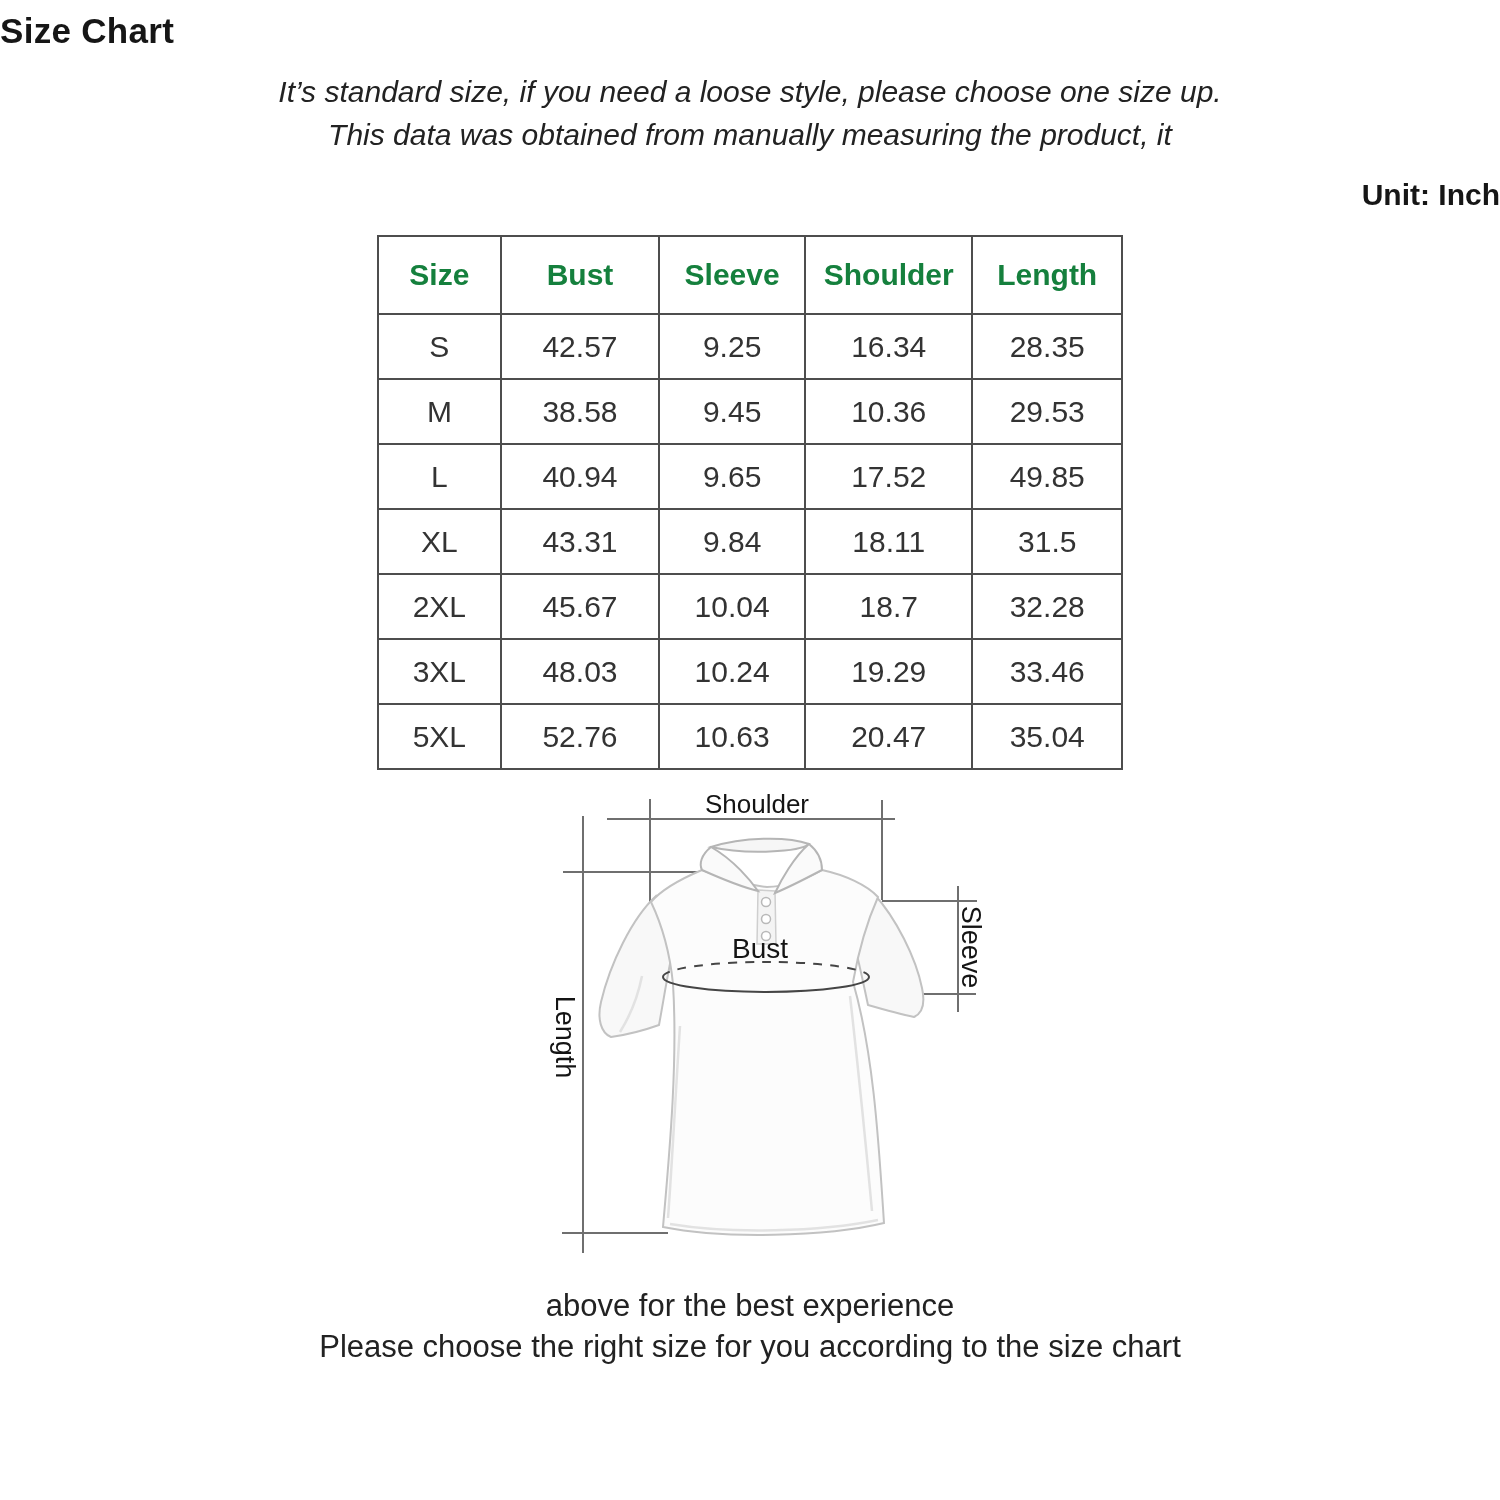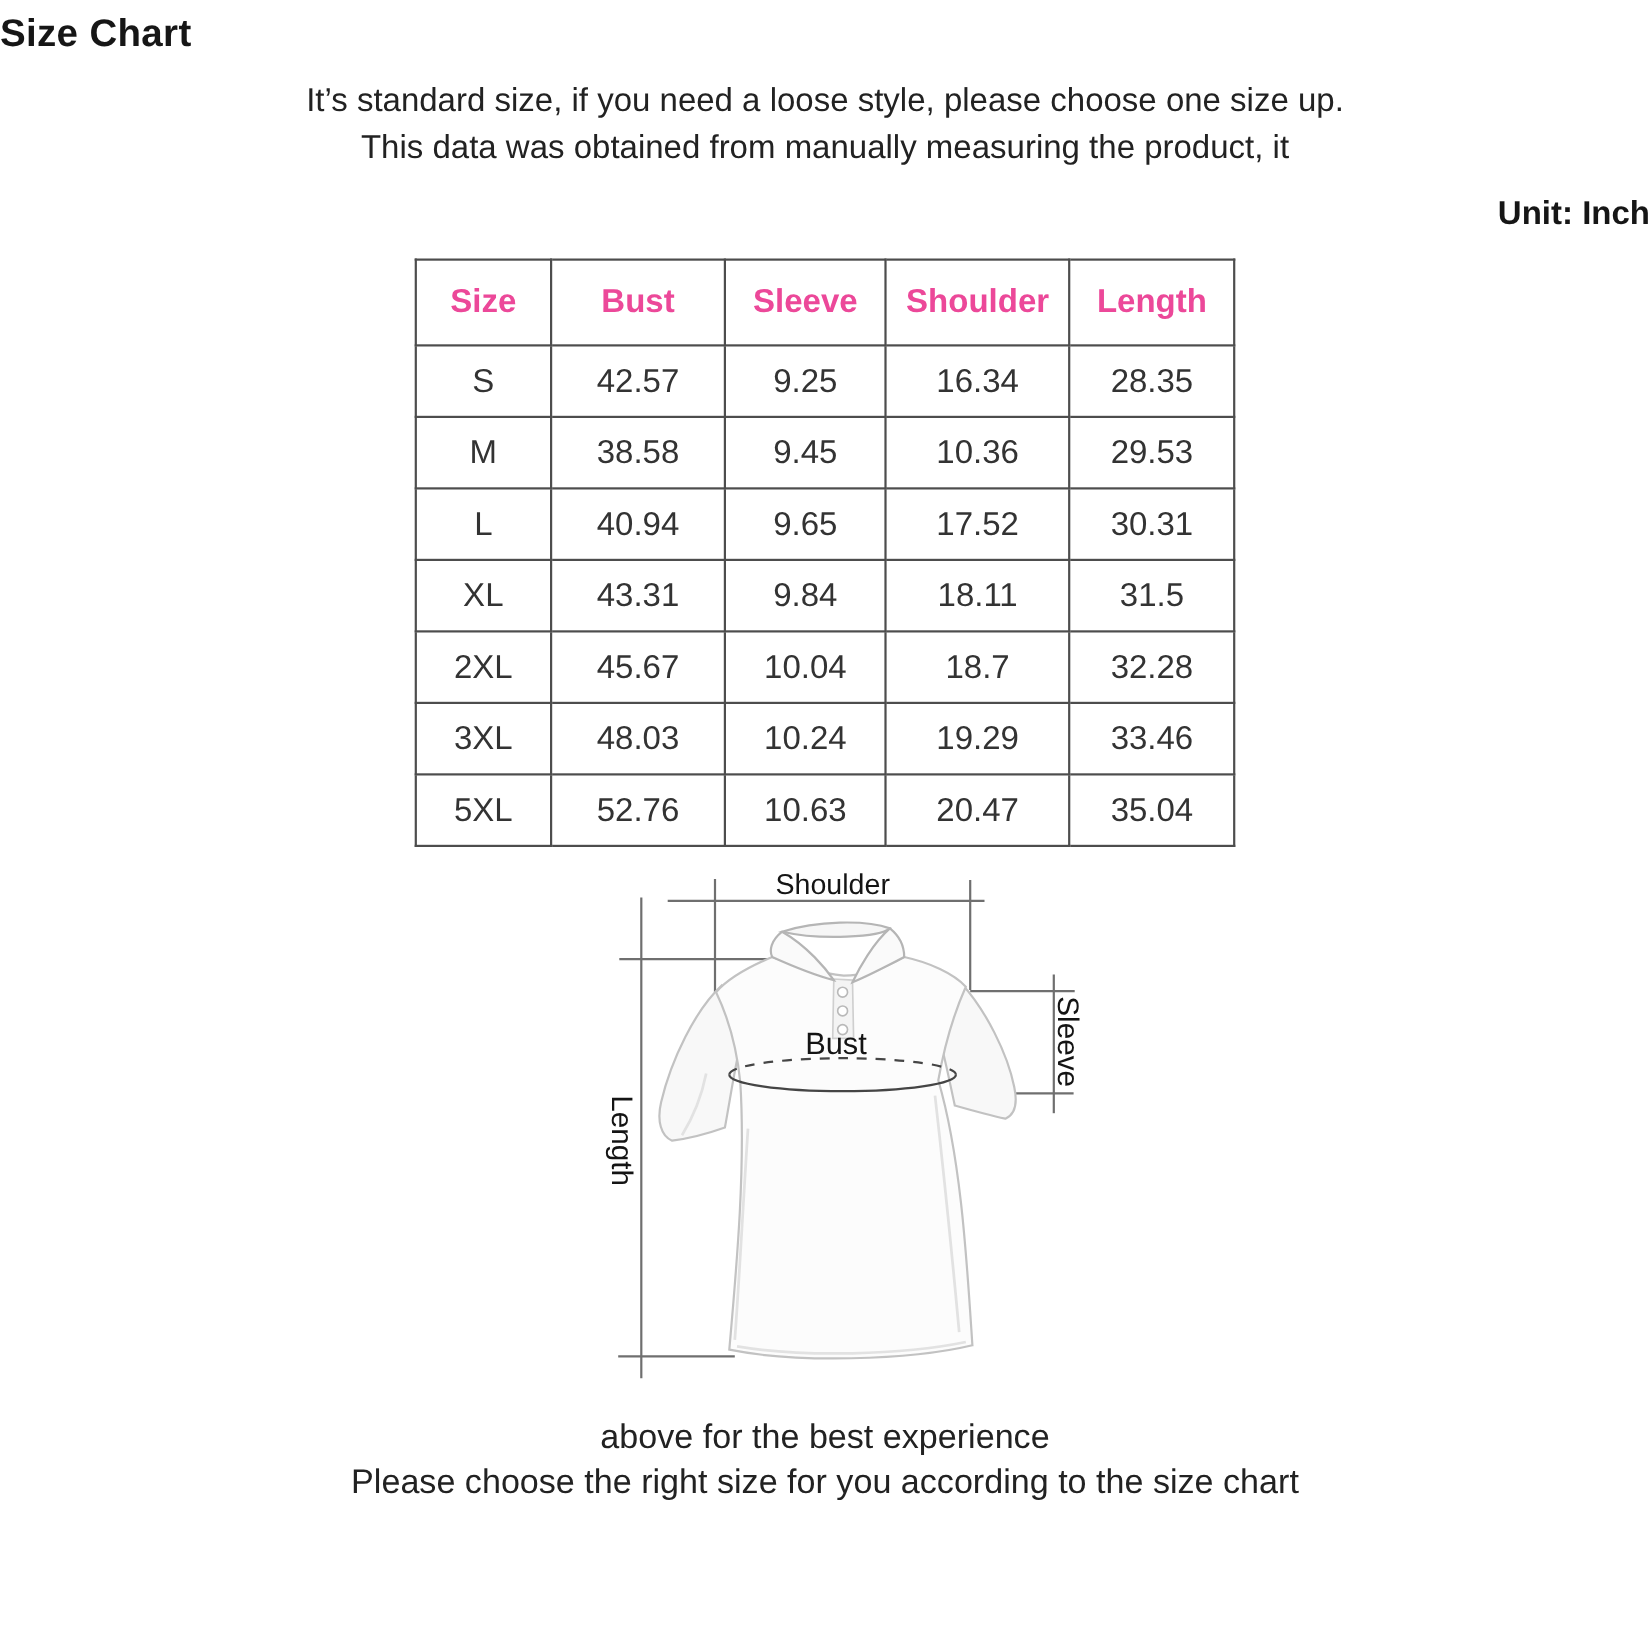--- a/index.html
+++ b/index.html
@@ -4,30 +4,30 @@
 <style>
   html,body{margin:0;padding:0;}
   body{
     width:1500px;height:1500px;overflow:hidden;background:#ffffff;
     font-family:"Liberation Sans","DejaVu Sans",sans-serif;color:#1d1d1d;
   }
   .page-title{
     padding-top:10px;text-align:left;font-size:35px;font-weight:700;
     line-height:42px;letter-spacing:.3px;color:#161616;
   }
-  .intro{margin-top:18px;text-align:center;font-size:30px;line-height:43px;color:#222;}
+  .intro{margin-top:18px;text-align:center;font-size:30px;line-height:43px;color:#222;font-style:italic;}
   .unit-label{margin-top:18px;text-align:right;font-size:30px;font-weight:700;line-height:42px;color:#161616;}
   table.size-table{
     width:746px;margin:19px auto 0 auto;border-collapse:collapse;table-layout:fixed;
     font-size:30px;color:#333;
   }
   table.size-table th,table.size-table td{
     border:2px solid #4d4d4d;text-align:center;vertical-align:middle;padding:0;
   }
-  table.size-table th{height:76px;font-weight:700;color:#ec4899;}
+  table.size-table th{height:76px;font-weight:700;color:#15803d;}
   table.size-table td{height:63px;font-weight:400;}
   col.c-size{width:16.5%;} col.c-bust{width:21.3%;} col.c-sleeve{width:19.6%;}
   col.c-shoulder{width:22.5%;} col.c-length{width:20.1%;}
   .diagram{position:relative;height:475px;margin-top:16px;}
   .diagram svg{position:absolute;left:470px;top:0;}
   .footer-note{margin-top:24px;text-align:center;font-size:31px;line-height:41px;color:#222;}
   .dim-label{font-family:"Liberation Sans","DejaVu Sans",sans-serif;fill:#141414;}
 </style>
 </head>
 <body>
@@ -71,21 +71,21 @@
         <td>38.58</td>
         <td>9.45</td>
         <td>10.36</td>
         <td>29.53</td>
       </tr>
       <tr>
         <td>L</td>
         <td>40.94</td>
         <td>9.65</td>
         <td>17.52</td>
-        <td>30.31</td>
+        <td>49.85</td>
       </tr>
       <tr>
         <td>XL</td>
         <td>43.31</td>
         <td>9.84</td>
         <td>18.11</td>
         <td>31.5</td>
       </tr>
       <tr>
         <td>2XL</td>

